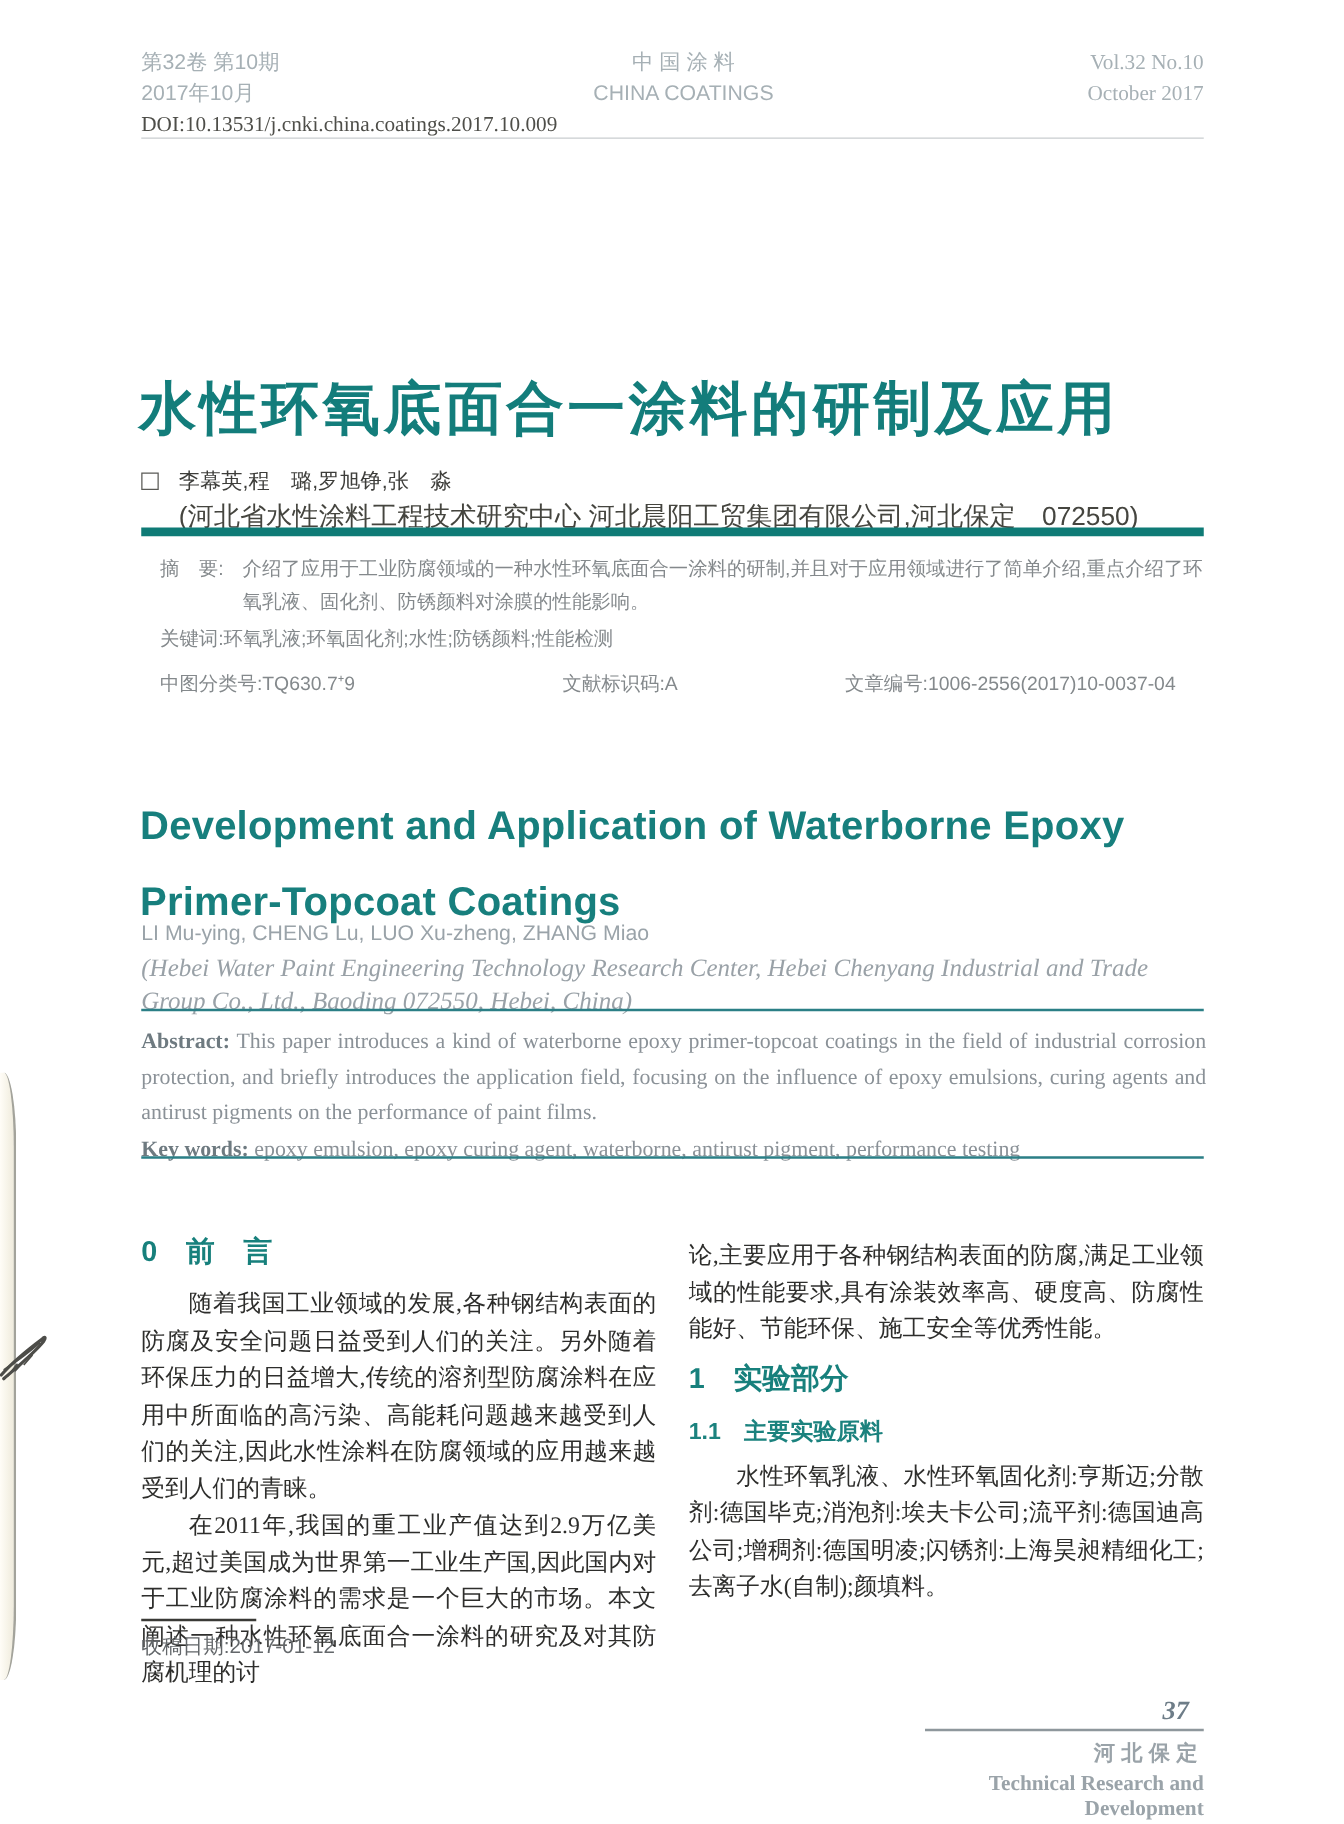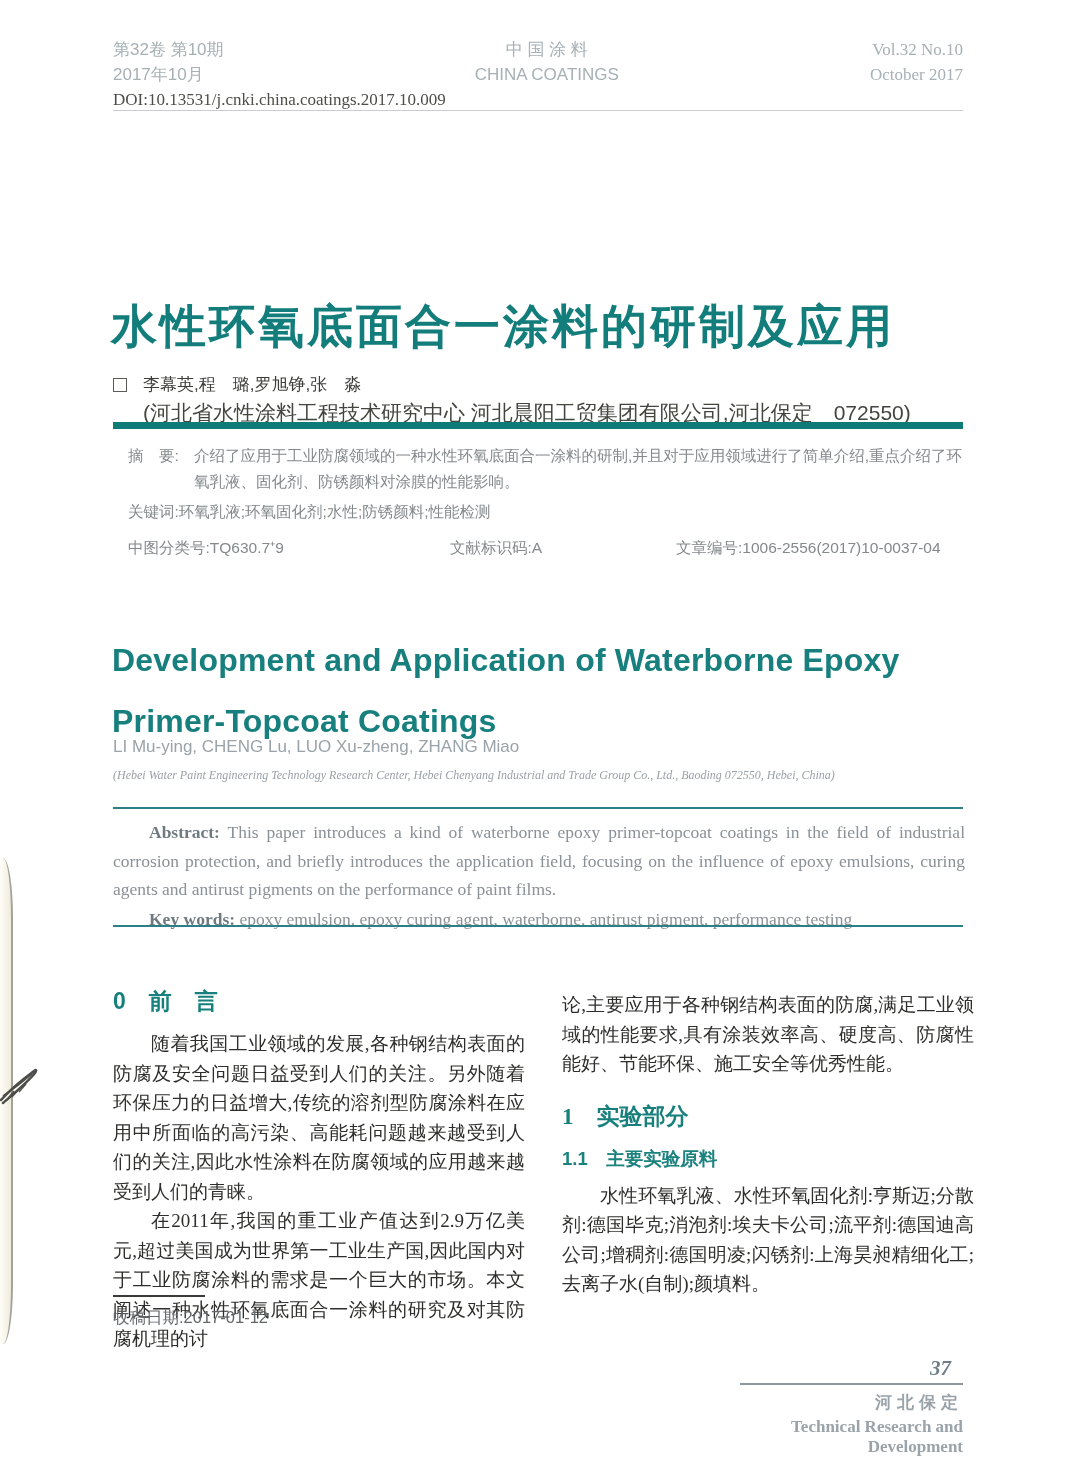--- a/index.html
+++ b/index.html
@@ -64,54 +64,54 @@
     position:absolute; left:112px; top:630px; width:860px;
     color:#177f7d; font-size:32px; font-weight:bold; line-height:61px;
     letter-spacing:0.2px;
   }
   .authors-en {
     position:absolute; left:113px; top:737px; width:850px;
     color:#9aa3a9; font-size:17px;
   }
   .affil-en {
     position:absolute; left:113px; top:762px; width:850px;
-    color:#99a1a7; font-size:12px; line-height:26px; font-style:italic;
+    color:#99a1a7; font-size:20px; line-height:26px; font-style:italic;
     font-family:"Liberation Serif", serif;
   }
   .rule-teal-1 { position:absolute; left:113px; top:807px; width:850px; height:2px; background:#2b7f86; }
   .abstract-en {
     position:absolute; left:113px; top:818px; width:852px;
     font-family:"Liberation Serif", serif; color:#8a9197;
     font-size:17.5px; line-height:28.5px; text-align:justify;
   }
-  .abstract-en .lbl, .kw-en .lbl { font-weight:bold; color:#6e7a80;margin-left:36px; }
+  .abstract-en .lbl, .kw-en .lbl { font-weight:bold; color:#6e7a80; }
   .kw-en { margin-top:1px; }
   .rule-teal-2 { position:absolute; left:113px; top:925px; width:850px; height:2px; background:#2b7f86; }
 
   
   .body-cols {
     position:absolute; left:113px; top:986px; width:850px;
-    display:flex; gap:37px;
+    display:flex; gap:26px;
     font-family:"Liberation Serif", serif;
   }
   .colL, .colR { width:412px; flex:none; }
   .h-sec {
     color:#17807c; font-size:23px; font-weight:bold;
     font-family:"Liberation Sans", sans-serif; margin-bottom:12px;
   }
   .h-sub {
     color:#1b827e; font-size:18.5px; font-weight:bold;
     font-family:"Liberation Sans", sans-serif; margin:14px 0 10px 0;
   }
   .body-p {
     color:#2e2e2c; font-size:19px; line-height:29.5px; text-align:justify;
   }
   .indent { text-indent:2em; }
   .colR .cont { margin-top:4px; }
-  .colR .h-sec { margin-top:22px; margin-bottom:2px;font-family:Liberation Serif, serif; }
+  .colR .h-sec { margin-top:8px; margin-bottom:2px; }
 
   
   .footnote { position:absolute; left:113px; top:1295px; width:850px; }
   .footnote-rule { width:92px; height:2px; background:#3a3a36; margin-bottom:8px; }
   .fn-line1 { color:#63676a; font-size:16.5px; line-height:25px; }
   .fn-line2 { color:#a0a6aa; font-size:15.5px; line-height:25px; margin-top:3px; }
 
   
   .pfooter { position:absolute; right:112px; top:1356px; width:240px; text-align:right; }
   .pnum {

